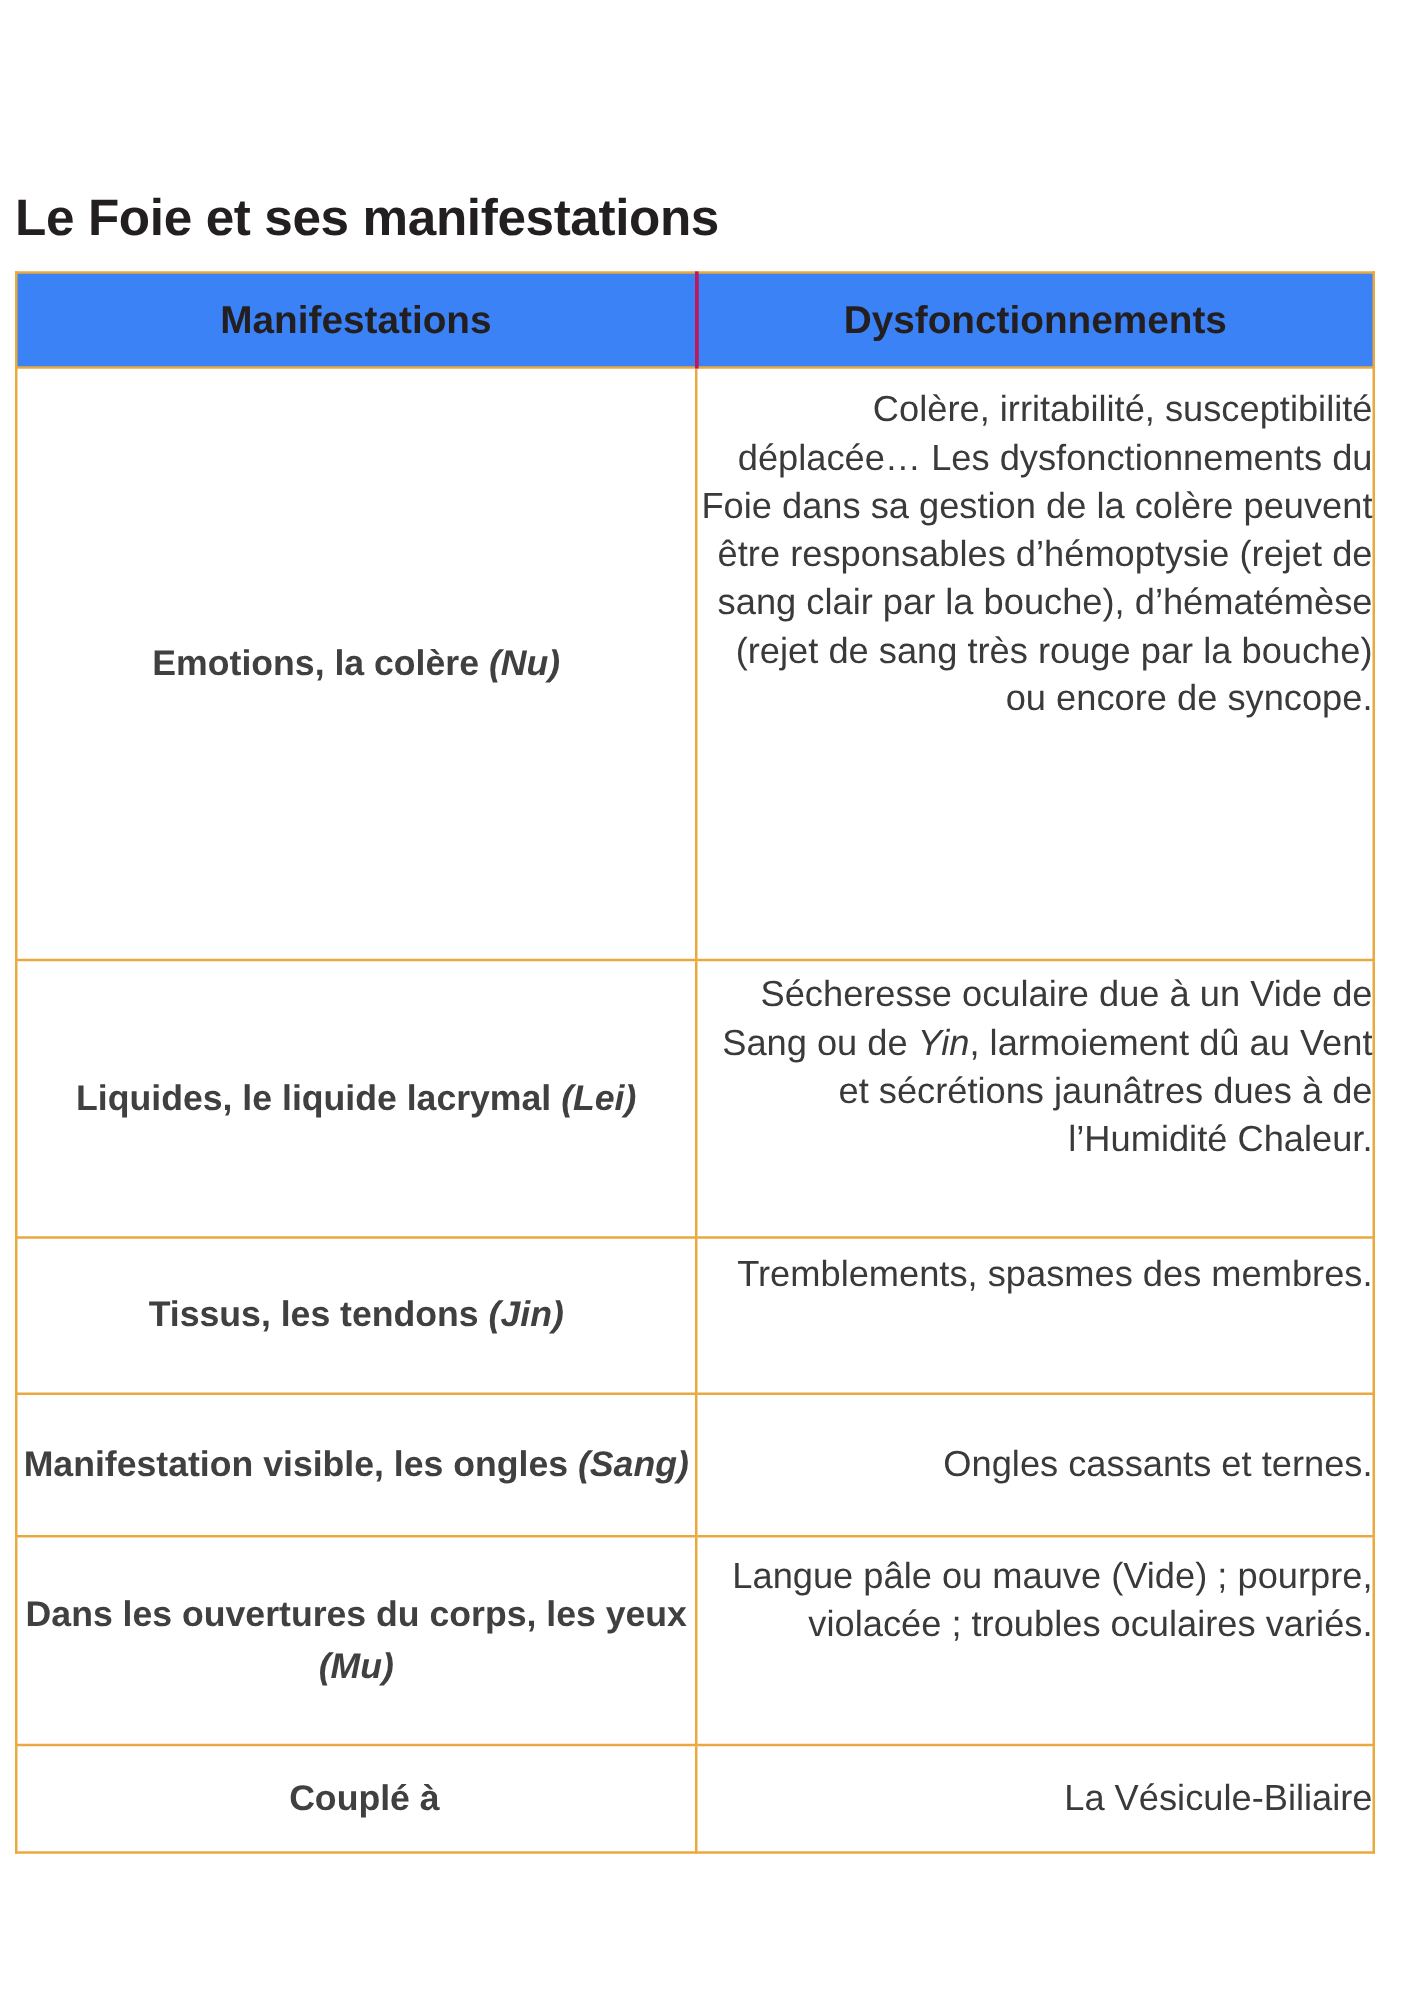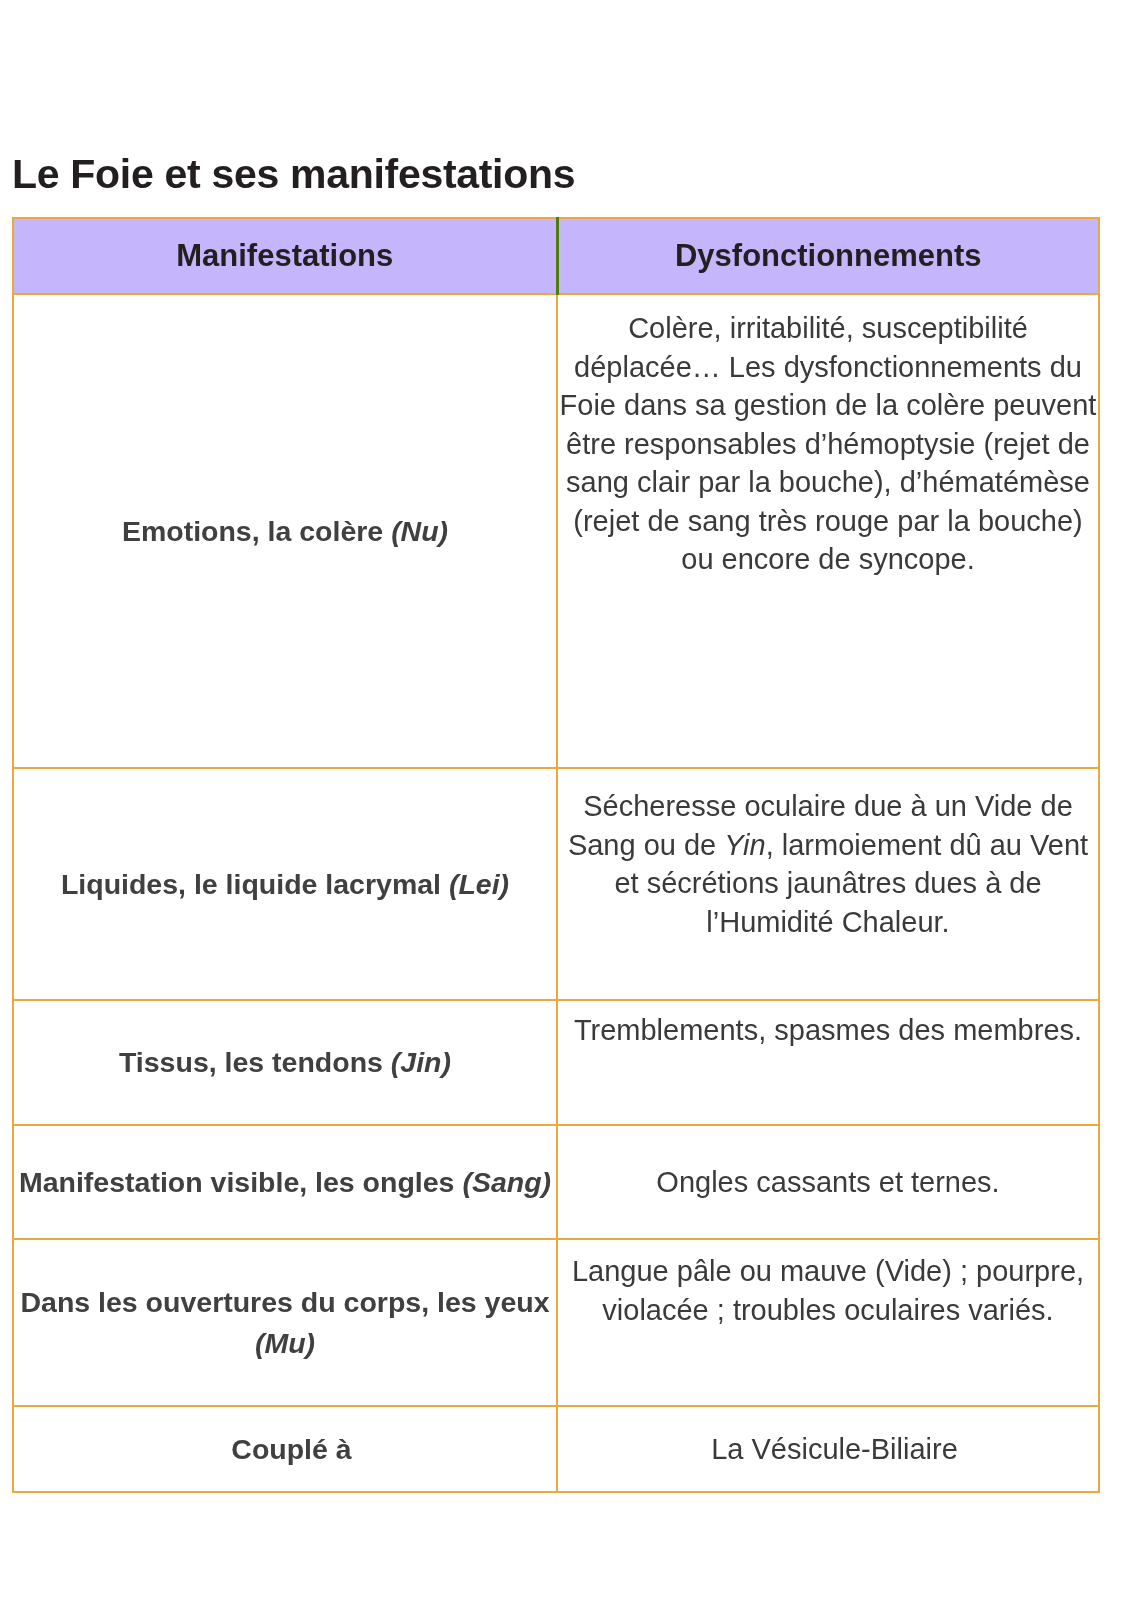--- a/index.html
+++ b/index.html
@@ -56,65 +56,65 @@
 
   table.t th,
   table.t td {
     border: 2px solid #eaa93f;
     padding: 0;
     vertical-align: middle;
   }
 
   
   thead th {
-    background: #c4b5fd;
+    background: #3b82f6;
     height: 74px;
     text-align: center;
     font-weight: bold;
     font-size: 31px;
     line-height: 36px;
     color: #231f20;
     border-color: #eaa93f;
   }
   thead th.h2 {
-    border-left: 3px solid #4d7c0f;
+    border-left: 3px solid #be185d;
   }
 
   
   td.left {
     text-align: center;
     font-weight: bold;
     font-size: 28.5px;
     line-height: 41px;
     color: #404040;
     padding: 6px 16px;
   }
   td.right {
-    text-align: center;
+    text-align: right;
     font-weight: normal;
     font-size: 29px;
     line-height: 38.5px;
     color: #3a3a3a;
     padding: 14px 14px 14px 23px;
     border-radius: 32px;
   }
 
   .it { font-style: italic; }
   .bit { font-style: italic; font-weight: bold; }
 
   
   tr.r1 td { height: 458px; }
   tr.r2 td { height: 212px; }
   tr.r3 td { height: 113px; }
   tr.r4 td { height: 112px; }
   tr.r5 td { height: 153px; }
   tr.r6 td { height: 84px; padding-left: 13px; }
 
   tr.r1 td.right { vertical-align: top; padding-top: 14px; }
-  tr.r2 td.right { vertical-align: top; padding-top: 18px; }
+  tr.r2 td.right { vertical-align: top; padding-top: 8px; }
   tr.r3 td.right { vertical-align: top; padding-top: 10px; margin-left: 40px; }
   tr.r5 td.right { vertical-align: top; padding-top: 12px; }
 </style>
 </head>
 <body>
 
 <div class="page">
 
   <h1 class="doc-title">Le Foie et ses manifestations</h1>
 

